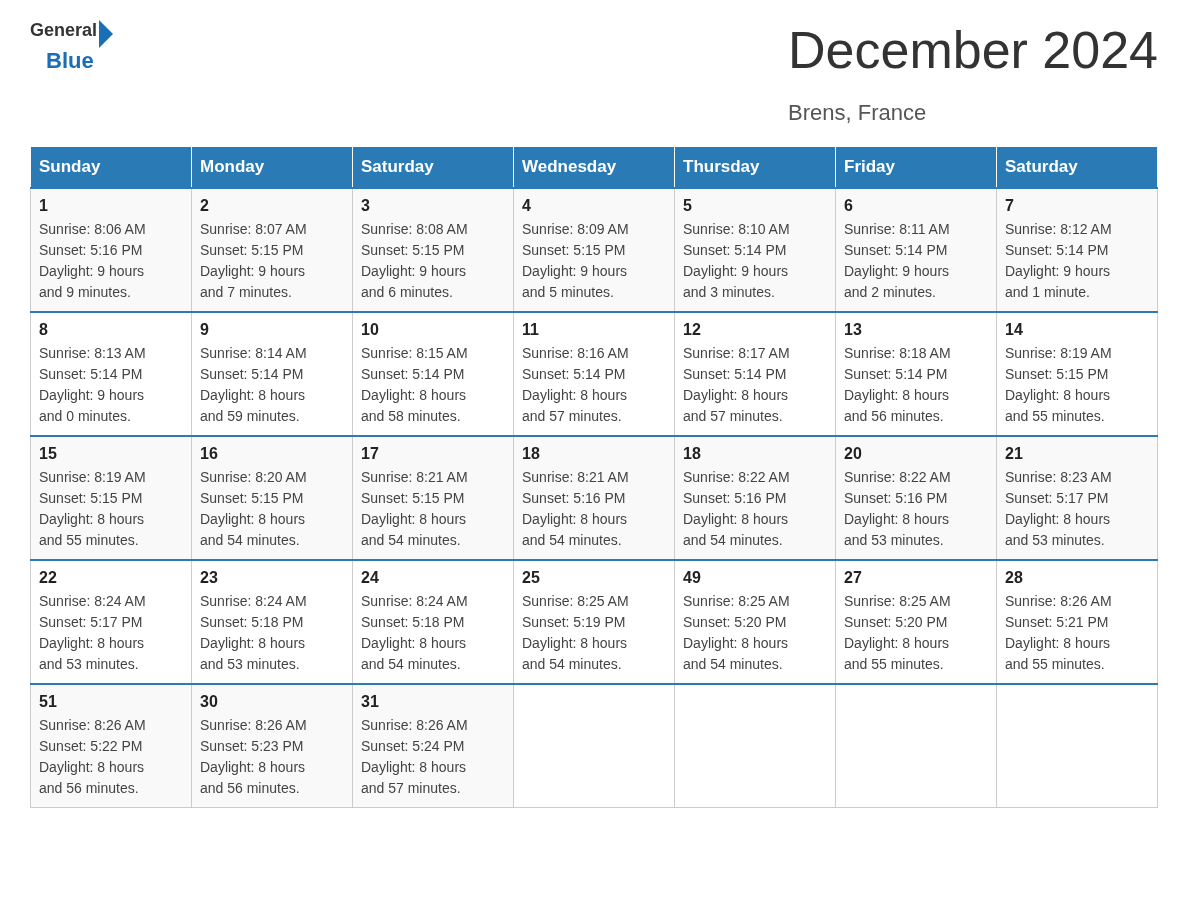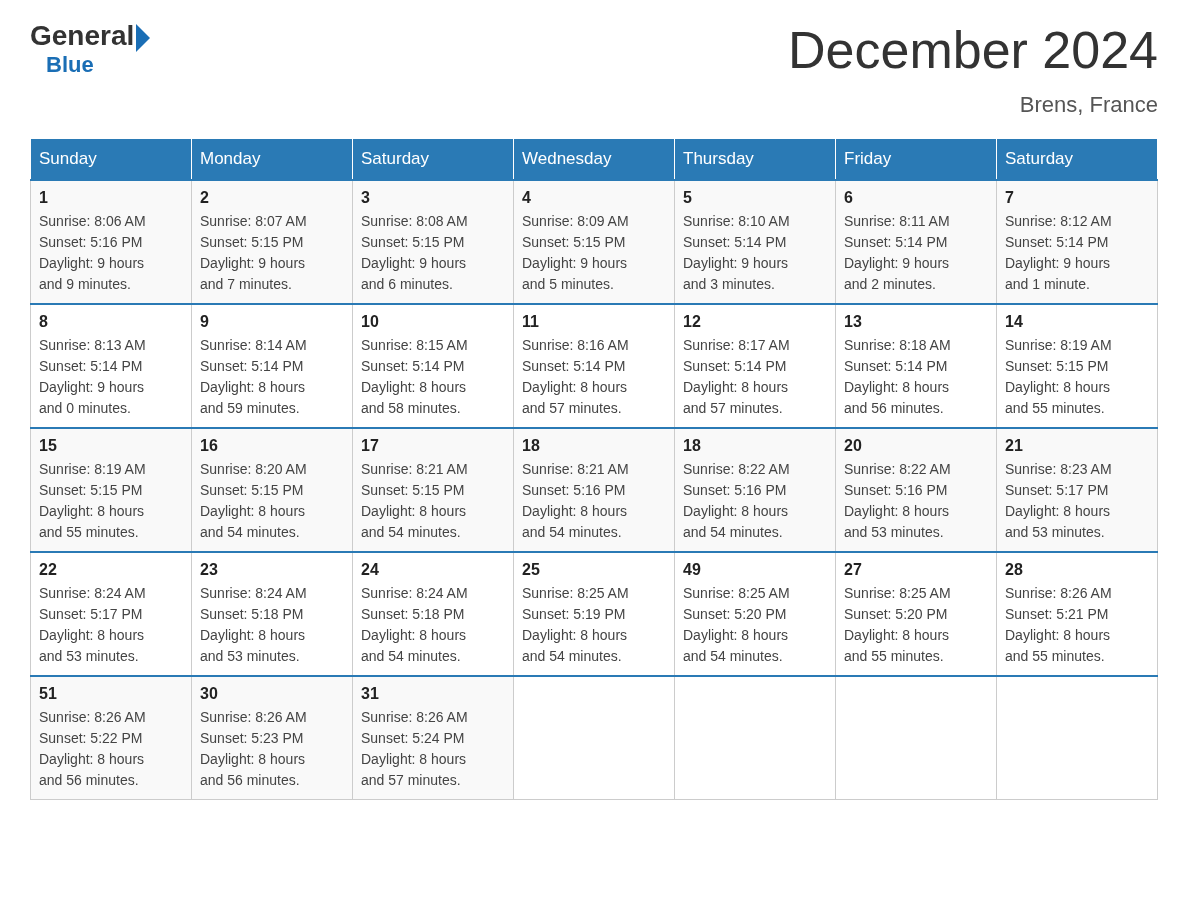--- a/index.html
+++ b/index.html
@@ -17,50 +17,50 @@
       align-items: flex-start;
       margin-bottom: 20px;
     }
     .logo {
       display: flex;
       flex-direction: column;
       align-items: flex-start;
     }
     .logo-text {
       display: flex;
-      align-items: flex-end;
-      font-size: 28px;
+      align-items: flex-start;
+      font-size: 18px;
       font-weight: bold;
       color: #333;
     }
     .logo-general { color: #333; }
     .logo-arrow {
       display: inline-block;
       width: 0;
       height: 0;
       border-left: 14px solid #1a6eb5;
       border-top: 14px solid transparent;
       border-bottom: 14px solid transparent;
       margin: 0 2px;
       vertical-align: middle;
     }
     .logo-blue-word { color: #1a6eb5; font-size: 22px; font-weight: bold; margin-top: -4px; margin-left: 16px; }
-    .title-block { text-align: right; }
+    .title-block { }
     .month-title { font-size: 52px; color: #333; font-weight: normal; }
-    .location { font-size: 22px; color: #555; margin-top: 12px; }
+    .location { font-size: 22px; color: #555; margin-top: 20px; }
     table {
       width: 100%;
       border-collapse: collapse;
       table-layout: fixed;
     }
     thead tr th {
       background-color: #2a7ab5;
       color: #fff;
       font-size: 17px;
-      font-weight: normal;
+      font-weight: bold;
       padding: 10px 8px;
       text-align: left;
       border: 1px solid #fff;
     }
     tbody tr td {
       vertical-align: top;
       padding: 8px 8px;
       font-size: 13.5px;
       color: #333;
       border: 1px solid #ccc;

